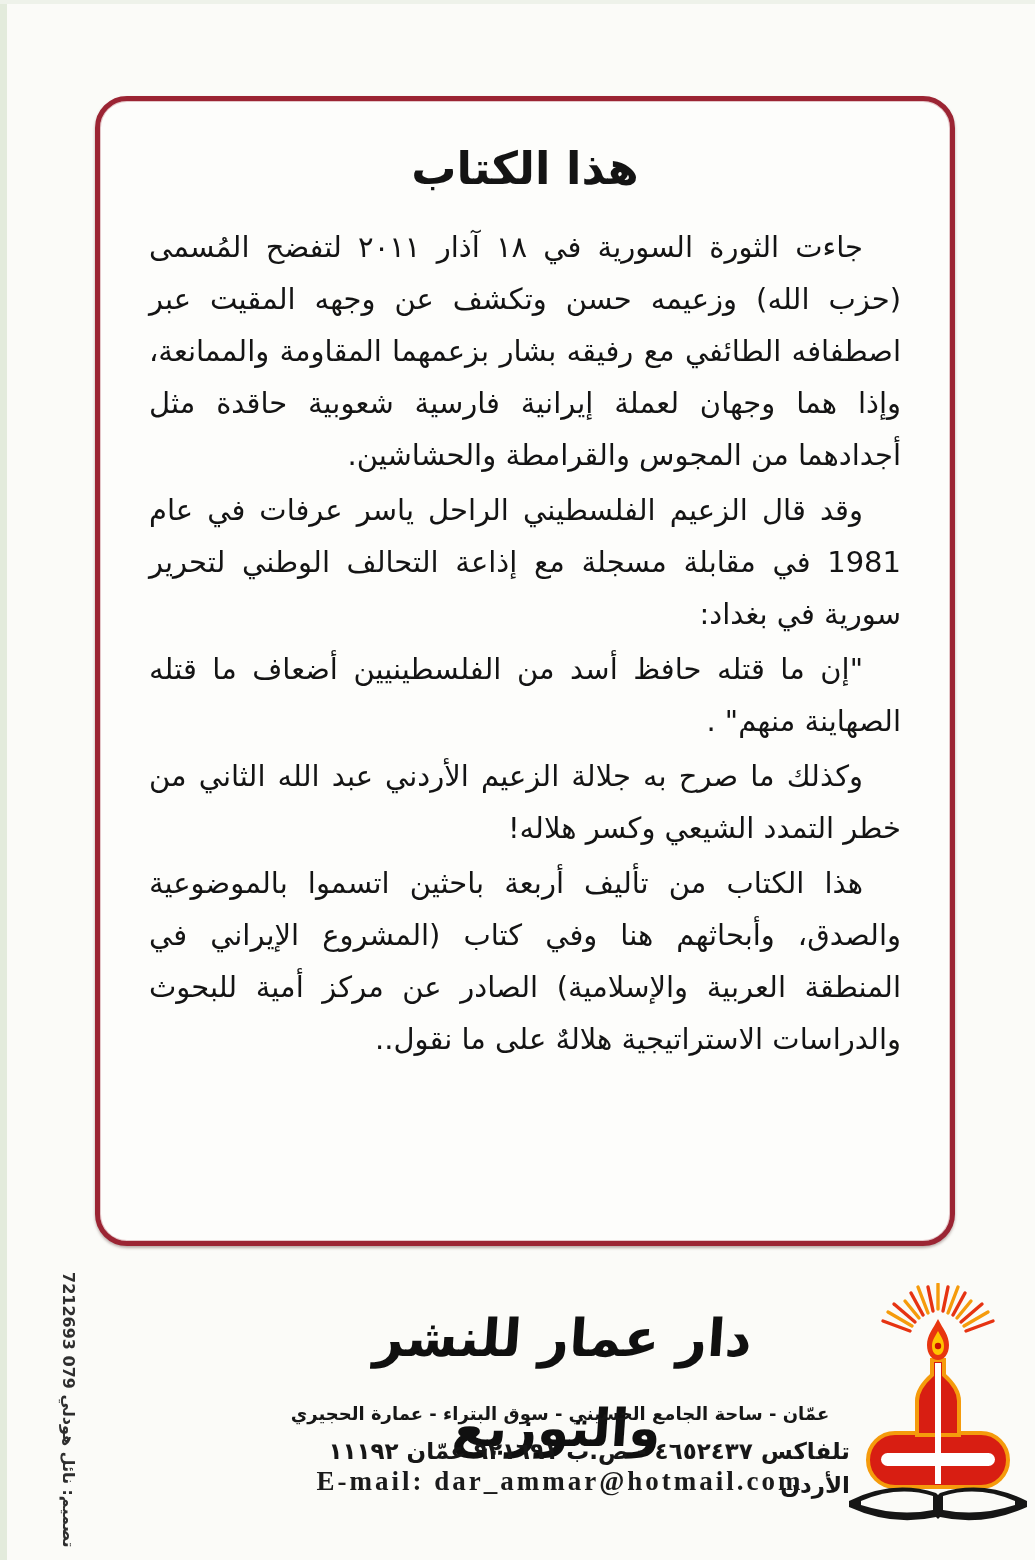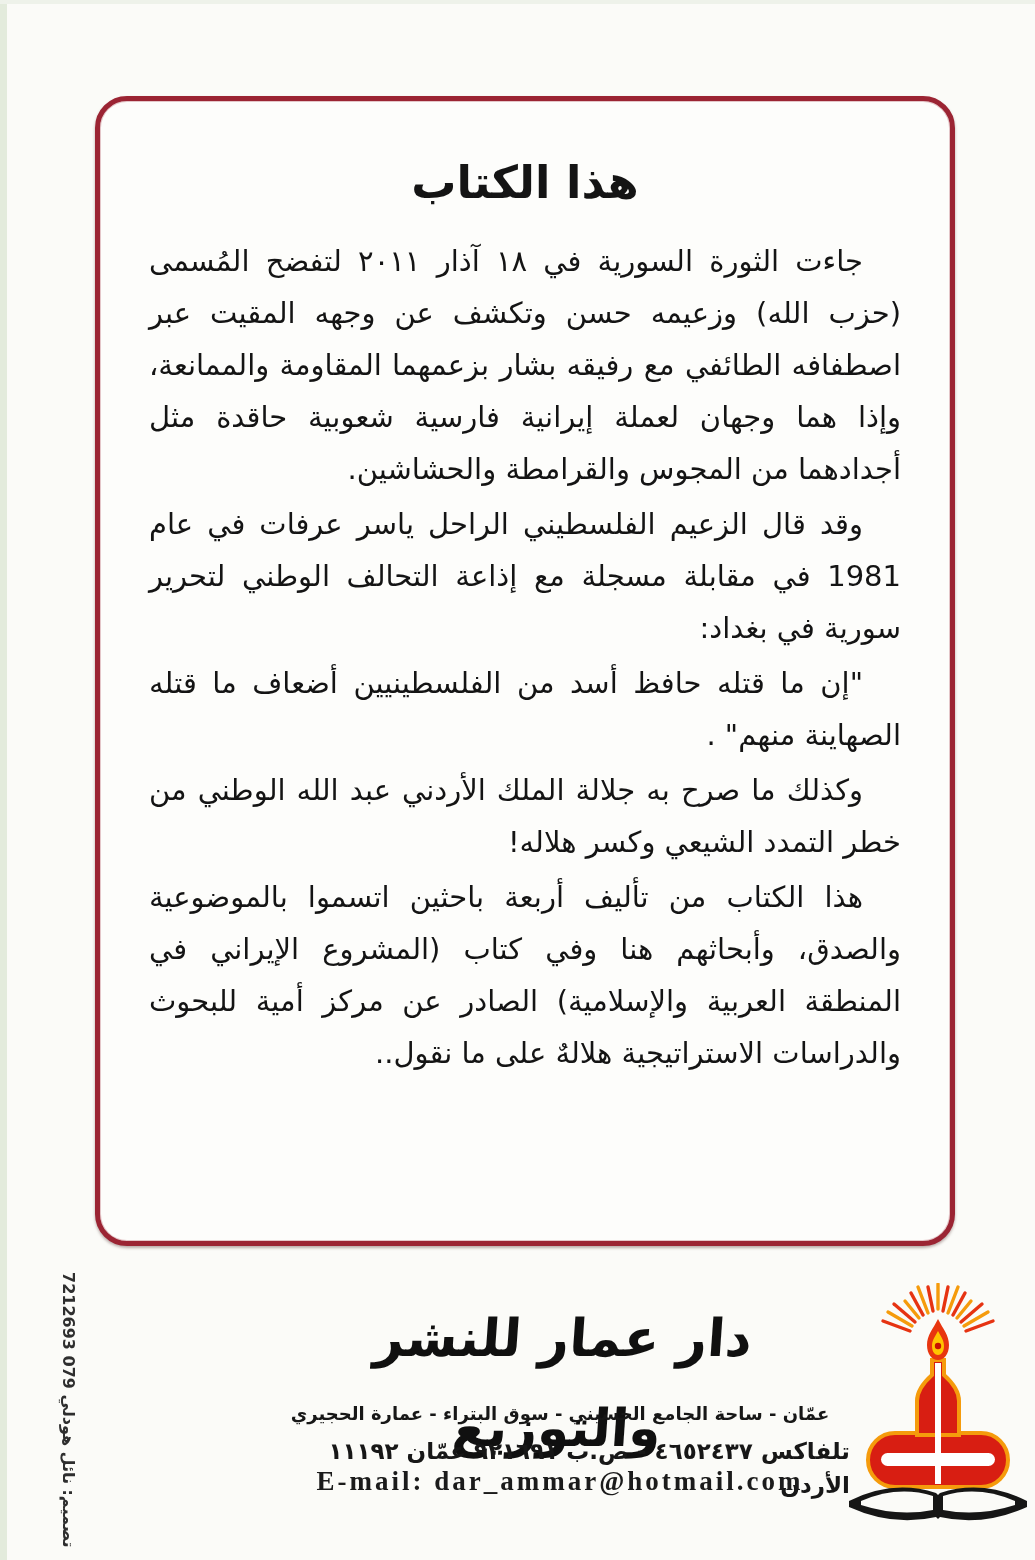--- a/index.html
+++ b/index.html
@@ -35,21 +35,21 @@
     text-align:justify;
     font-size:29px;
     line-height:52px;
     color:#141414;
   }
   .book-title{
     text-align:center;
     font-weight:bold;
     font-size:45px;
     line-height:60px;
-    margin:26px 0 22px 0;
+    margin:12px 0 22px 0;
     letter-spacing:1px;
   }
   .blurb-content p{
     margin:3px;
     text-indent:38px;
   }
   .publisher-name{
     position:absolute;left:300px;top:1293px;width:520px;
     direction:rtl;text-align:center;
     font-size:52px;font-weight:bold;
@@ -101,21 +101,21 @@
 
 <div class="scan-edge"></div>
 <div class="scan-edge-top"></div>
 
 <div class="blurb-frame">
   <div class="blurb-content">
     <div class="book-title">هذا الكتاب</div>
     <p>جاءت الثورة السورية في ١٨ آذار ٢٠١١ لتفضح المُسمى (حزب الله) وزعيمه حسن وتكشف عن وجهه المقيت عبر اصطفافه الطائفي مع رفيقه بشار بزعمهما المقاومة والممانعة، وإذا هما وجهان لعملة إيرانية فارسية شعوبية حاقدة مثل أجدادهما من المجوس والقرامطة والحشاشين.</p>
     <p>وقد قال الزعيم الفلسطيني الراحل ياسر عرفات في عام 1981 في مقابلة مسجلة مع إذاعة التحالف الوطني لتحرير سورية في بغداد:</p>
     <p>"إن ما قتله حافظ أسد من الفلسطينيين أضعاف ما قتله الصهاينة منهم" .</p>
-    <p>وكذلك ما صرح به جلالة الملك الأردني عبد الله الوطني من خطر التمدد الشيعي وكسر هلاله!</p>
+    <p>وكذلك ما صرح به جلالة الزعيم الأردني عبد الله الثاني من خطر التمدد الشيعي وكسر هلاله!</p>
     <p>هذا الكتاب من تأليف أربعة باحثين اتسموا بالموضوعية والصدق، وأبحاثهم هنا وفي كتاب (المشروع الإيراني في المنطقة العربية والإسلامية) الصادر عن مركز أمية للبحوث والدراسات الاستراتيجية هلالهٌ على ما نقول..</p>
   </div>
 </div>
 
 <div class="publisher-name">دار عمار للنشر والتوزيع</div>
 <div class="publisher-address">عمّان - ساحة الجامع الحسيني - سوق البتراء - عمارة الحجيري</div>
 <div class="publisher-phone">تلفاكس ٤٦٥٢٤٣٧ - ص.ب ٩٢١٦٩١ عمّان ١١١٩٢ الأردن</div>
 <div class="publisher-email">E-mail: dar_ammar@hotmail.com</div>
 
 <svg class="publisher-logo" viewBox="0 0 190 250" xmlns="http://www.w3.org/2000/svg">

